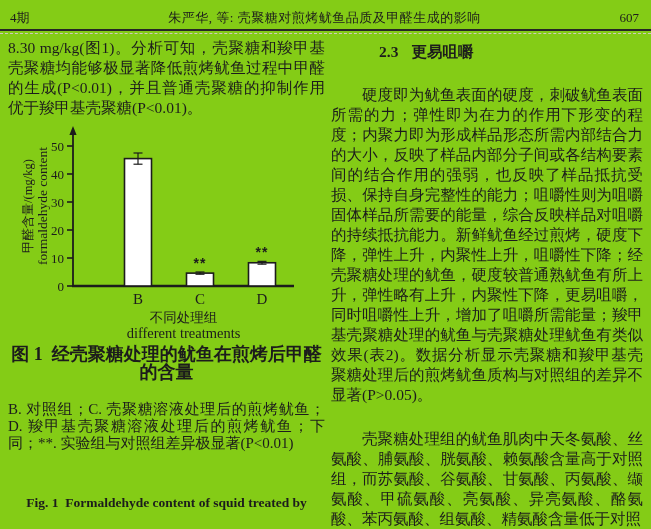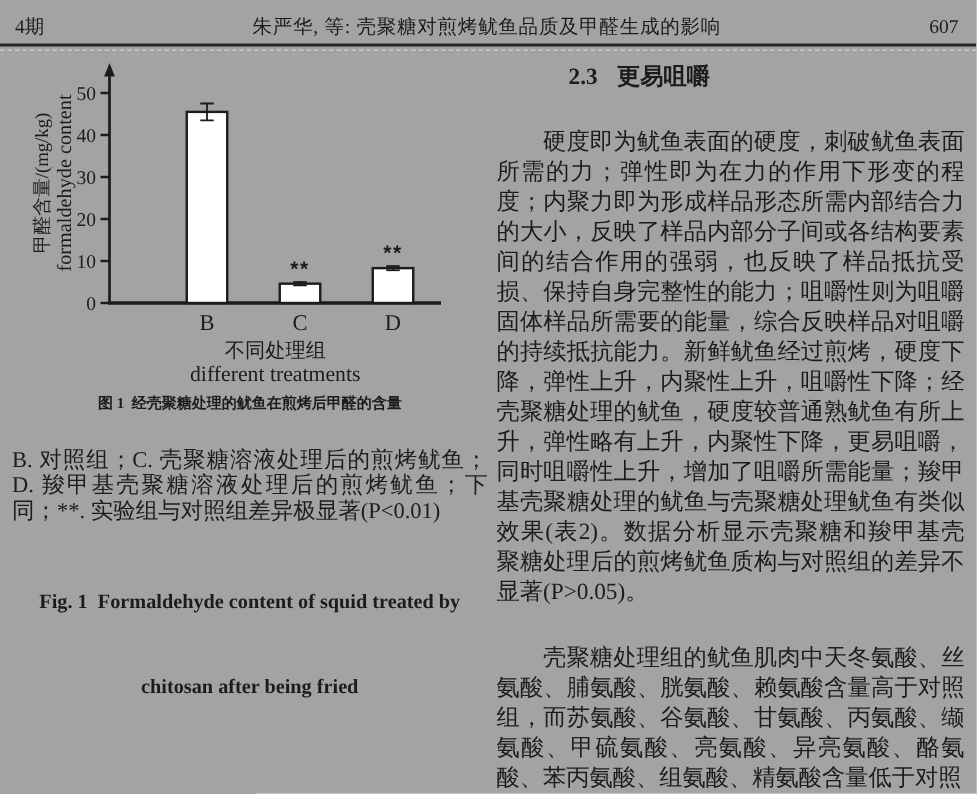--- a/index.html
+++ b/index.html
@@ -1,18 +1,18 @@
 <!DOCTYPE html>
 <html><head>
 <meta charset="utf-8">
 <style>
   html,body{margin:0;padding:0;background:#d9d9d9;}
   .page{
     position:relative;width:651px;height:529px;overflow:hidden;
-    background:#a3a3a3;color:#1c1c1c;
+    background:#84cc16;color:#1c1c1c;
     font-family:"Liberation Serif","DejaVu Serif",serif;
   }
   
   .hdr{position:absolute;top:9px;left:10px;right:12px;display:flex;align-items:baseline;font-size:13px;}
   .hdr-left{width:60px;text-align:left;}
   .hdr-center{flex:1;text-align:center;letter-spacing:.5px;}
   .hdr-right{width:60px;text-align:right;}
   .rule{position:absolute;top:29px;left:0;width:651px;height:2px;background:#262626;}
   .rule2{position:absolute;top:33px;left:0;width:651px;border-top:1px dashed #cfc9bf;}
   
@@ -28,21 +28,21 @@
   .chart-wrap svg{display:block;}
   .chart-wrap text{fill:#1c1c1c;}
   .tick{font:13px "Liberation Serif",serif;}
   .cat{font:15px "Liberation Serif",serif;}
   .sig{font:bold 14px "Liberation Sans",sans-serif;letter-spacing:1px;}
   .xzh{font:13.5px "Liberation Serif",serif;}
   .xen{font:14.5px "Liberation Serif",serif;}
   .yzh{font:12.5px "Liberation Serif",serif;}
   .yen{font:13.5px "Liberation Serif",serif;}
   
-  .fig-cap-zh{margin-top:5px;text-align:center;font-weight:bold;font-size:10px;line-height:18px;white-space:pre-wrap;}
+  .fig-cap-zh{margin-top:5px;text-align:center;font-weight:bold;font-size:18px;line-height:18px;white-space:pre-wrap;}
   .fig-note-zh{margin-top:20px;font-size:15px;line-height:17px;text-align:justify;}
   .fig-cap-en{margin-top:3px;text-align:center;font-weight:bold;font-size:13.5px;line-height:19px;white-space:pre-wrap;}
   
   .sec-head{font-size:15.5px;font-weight:bold;line-height:18px;}
   .sec-head-1{margin-top:9px;}
   .sec-head-2{margin-top:13px;}
   .sec-num{margin-right:13px;margin-left:48px;}
   .sec-para{margin-top:24px;}
 </style>
 </head>
@@ -52,20 +52,21 @@
 
   <div class="hdr">
     <span class="hdr-left">4期</span>
     <span class="hdr-center">朱严华, 等: 壳聚糖对煎烤鱿鱼品质及甲醛生成的影响</span>
     <span class="hdr-right">607</span>
   </div>
   <div class="rule"></div>
   <div class="rule2"></div>
 
   <div class="col col-left">
+    <p class="body-text para-intro">8.30 mg/kg(图1)。分析可知，壳聚糖和羧甲基壳聚糖均能够极显著降低煎烤鱿鱼过程中甲醛的生成(P&lt;0.01)，并且普通壳聚糖的抑制作用优于羧甲基壳聚糖(P&lt;0.01)。</p>
 
     <div class="chart-wrap">
       <svg id="chart" width="298" height="220" viewBox="0 0 298 220" xmlns="http://www.w3.org/2000/svg">
           <line x1="54" y1="166" x2="276" y2="166" stroke="#1c1c1c" stroke-width="2.4"></line>
           <line x1="55" y1="166" x2="55" y2="13" stroke="#1c1c1c" stroke-width="1.8"></line>
           <polygon points="51.4,15 58.6,15 55,6" fill="#1c1c1c"></polygon>
           <line x1="49" y1="166" x2="55" y2="166" stroke="#1c1c1c" stroke-width="1.6"></line>
           <text x="46" y="170.5" text-anchor="end" class="tick">0</text>
           <line x1="49" y1="138" x2="55" y2="138" stroke="#1c1c1c" stroke-width="1.6"></line>
           <text x="46" y="142.5" text-anchor="end" class="tick">10</text>

